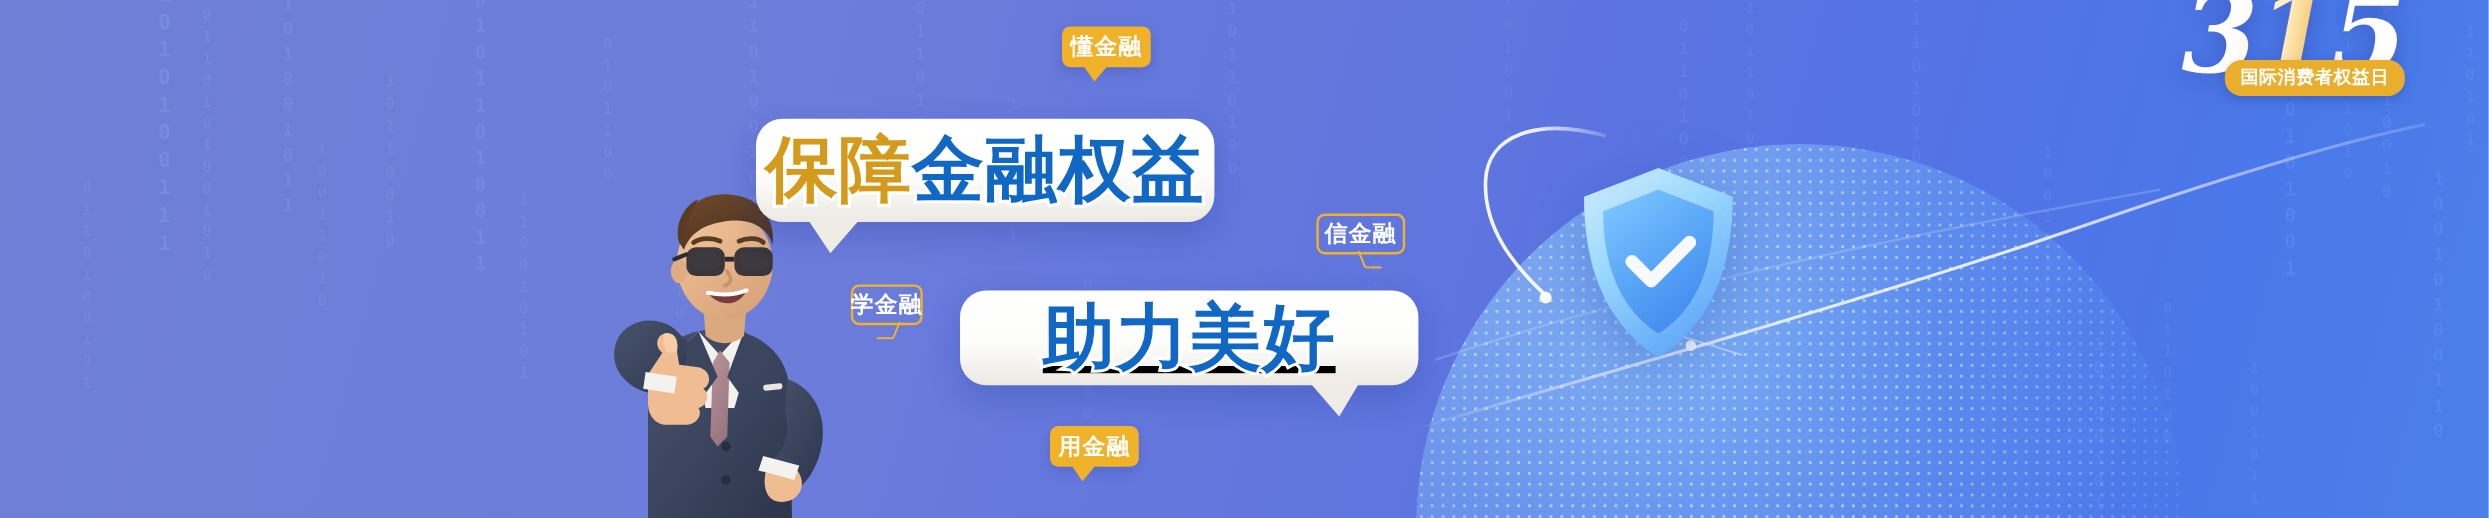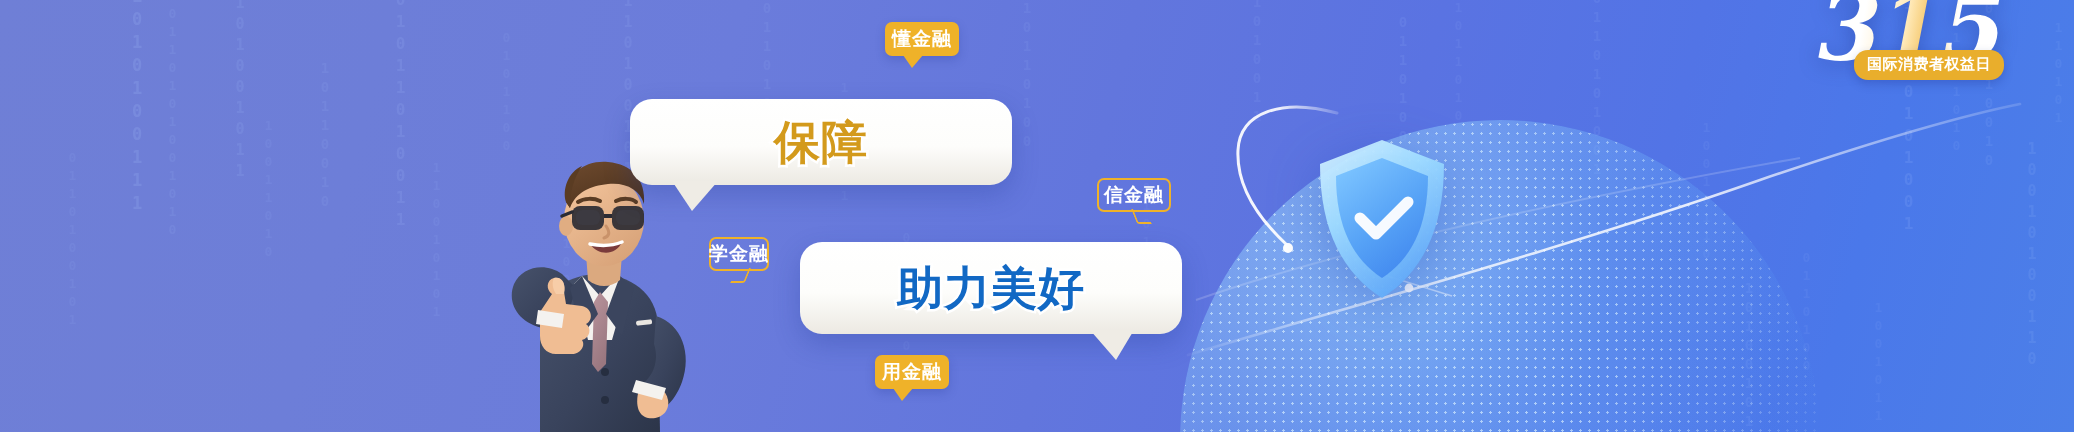--- a/index.html
+++ b/index.html
@@ -106,33 +106,34 @@
     padding: 0 16px;
   }
   .bubble-main1::after {
     bottom: -26px; left: 42px;
     border-left: 20px solid transparent;
     border-right: 26px solid transparent;
     border-top: 30px solid #efece5;
   }
   .bubble-main2 {
     left: 800px; top: 242px;
-    width: 382px; height: 92px;
+    width: 382px; height: 79px;
     padding: 0 16px;
+    text-decoration: underline;
   }
   .bubble-main2::after {
     bottom: -26px; right: 48px;
     border-left: 26px solid transparent;
     border-right: 18px solid transparent;
     border-top: 30px solid #efece5;
   }
 
   .headline {
     font-family: "DejaVu Sans", "Liberation Sans", sans-serif;
-    font-size: 46px;
+    font-size: 60px;
     font-weight: 700;
     line-height: 1;
     white-space: nowrap;
     letter-spacing: 1px;
     position: relative;
     z-index: 2;
   }
   .hl-gold {
     color: #d39a1c;
     -webkit-text-stroke: 5px #ffffff;
@@ -405,20 +406,21 @@
     </g>
 
     <path d="M68 182 L94 186 L92 200 L66 196 Z" fill="#f4f2ef"></path>
 
     <path d="M170 258 C182 254 196 260 198 272 C200 284 190 292 178 290 C168 288 164 276 170 258 Z" fill="#f0bd93"></path>
     <path d="M166 252 L196 260 L192 272 L162 264 Z" fill="#f4f2ef"></path>
   </svg>
 
   <div class="bubble bubble-main1">
     <span class="headline hl-gold">保障</span>
+      <span class="headline hl-blue">金融权益</span>
   </div>
 
   <div class="bubble bubble-main2">
     <span class="headline hl-blue">助力美好</span>
   </div>
 
   <div class="tag filled tag-dong">
     <span>懂金融</span>
   </div>
   <div class="tag outline tag-xue">

